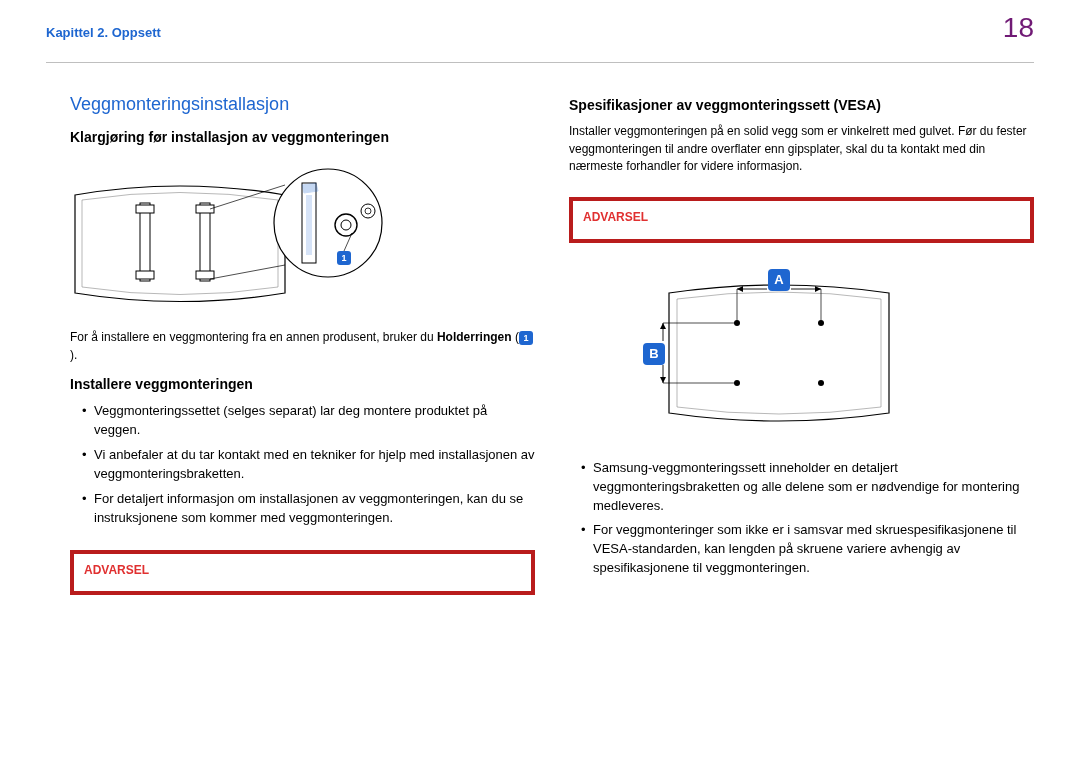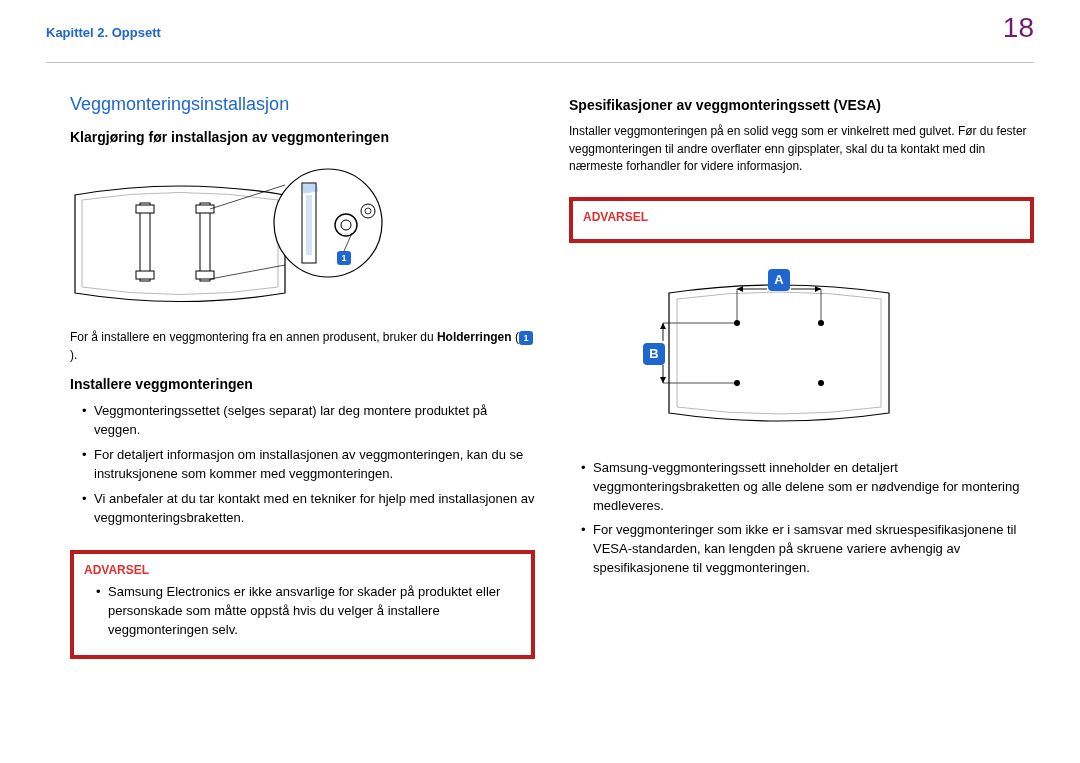--- a/index.html
+++ b/index.html
@@ -177,29 +177,26 @@
       <span class="callout" style="left:267px; top:96px;">1</span>
     </div>
 
     <p class="para">
       <span>For å installere en veggmontering fra en annen produsent, bruker du </span><span class="bold">Holderringen</span><span> (</span><span class="callout-inline">1</span><span> ).</span>
     </p>
 
     <div class="subheading">Installere veggmonteringen</div>
     <ul class="bullets">
       <li>Veggmonteringssettet (selges separat) lar deg montere produktet på veggen.</li>
+      <li>Vi anbefaler at du tar kontakt med en tekniker for hjelp med installasjonen av veggmonteringsbraketten.</li>
       <li>For detaljert informasjon om installasjonen av veggmonteringen, kan du se instruksjonene som kommer med veggmonteringen.</li>
-      <li>Vi anbefaler at du tar kontakt med en tekniker for hjelp med installasjonen av veggmonteringsbraketten.</li>
     </ul>
 
     <div class="warn-box">
       <div class="warn-title">ADVARSEL</div>
-      <ul class="bullets">
-        <li>Samsung Electronics er ikke ansvarlige for skader på produktet eller personskade som måtte oppstå hvis du velger å installere veggmonteringen selv.</li>
-      </ul>
     </div>
   </div>
 
   <div class="col">
     <div class="subheading">Spesifikasjoner av veggmonteringssett (VESA)</div>
     <p class="para">Installer veggmonteringen på en solid vegg som er vinkelrett med gulvet. Før du fester veggmonteringen til andre overflater enn gipsplater, skal du ta kontakt med din nærmeste forhandler for videre informasjon.</p>
 
     <div class="warn-box">
       <div class="warn-title">ADVARSEL</div>
     </div>

